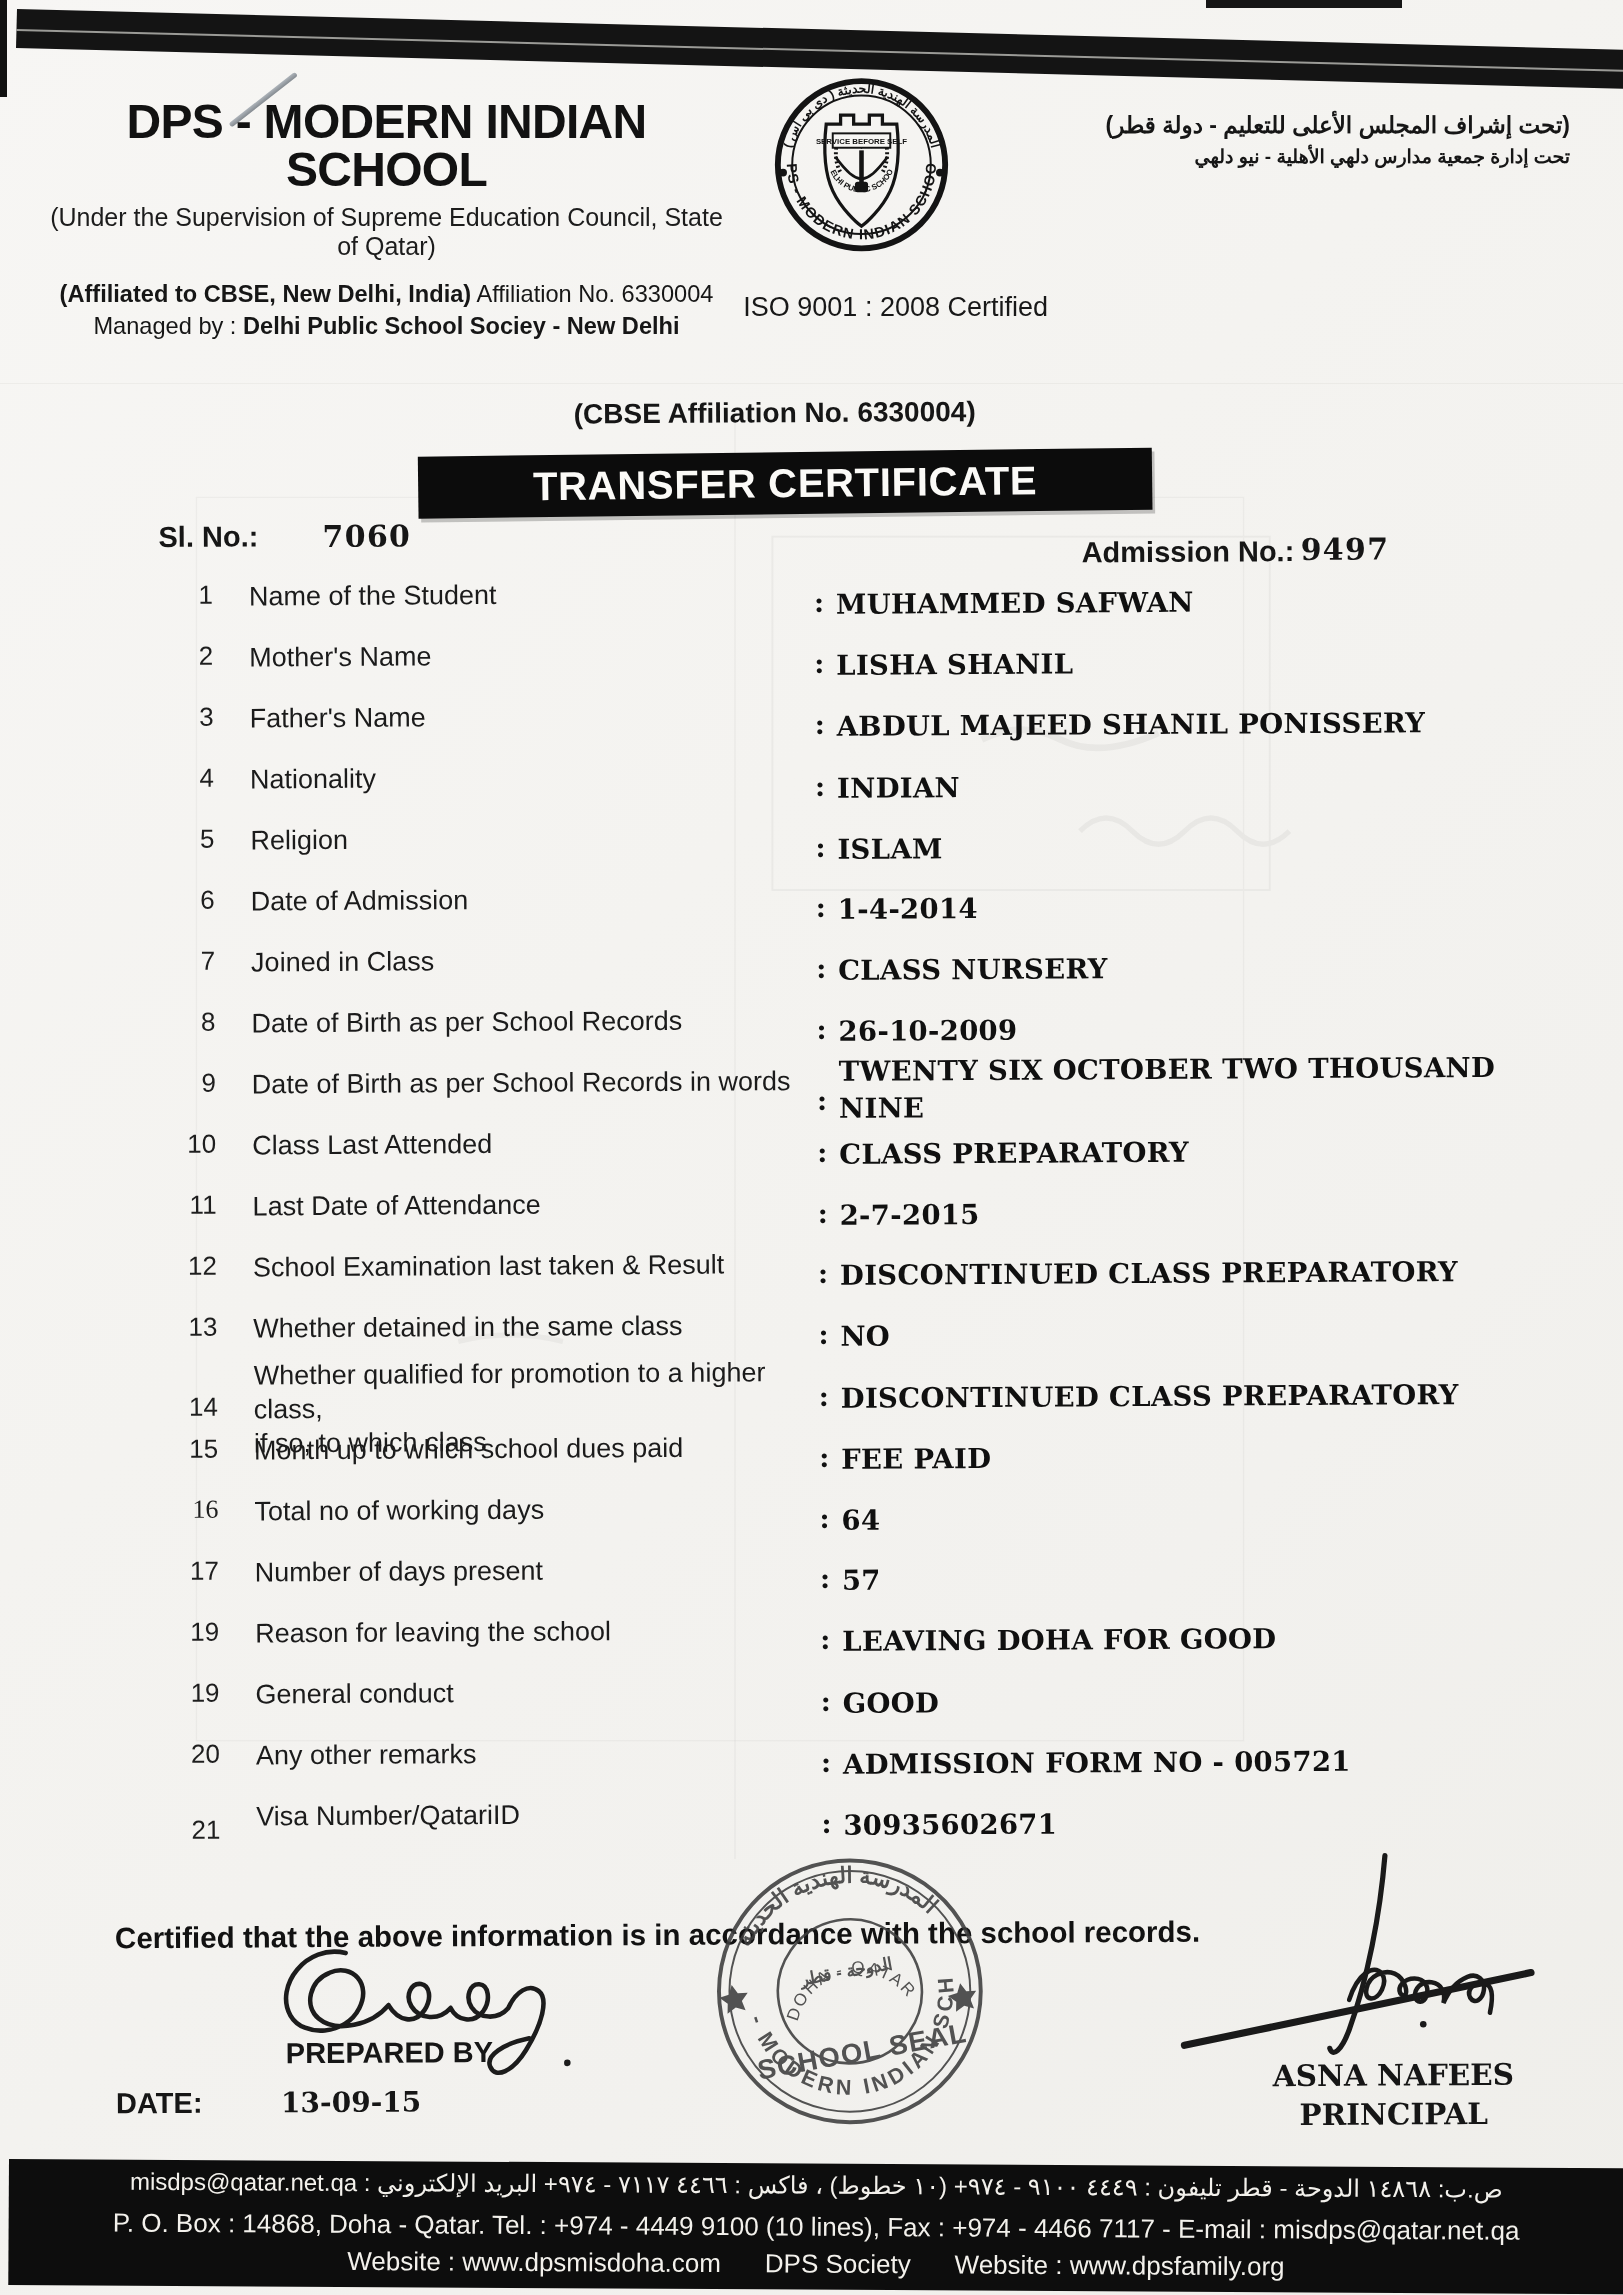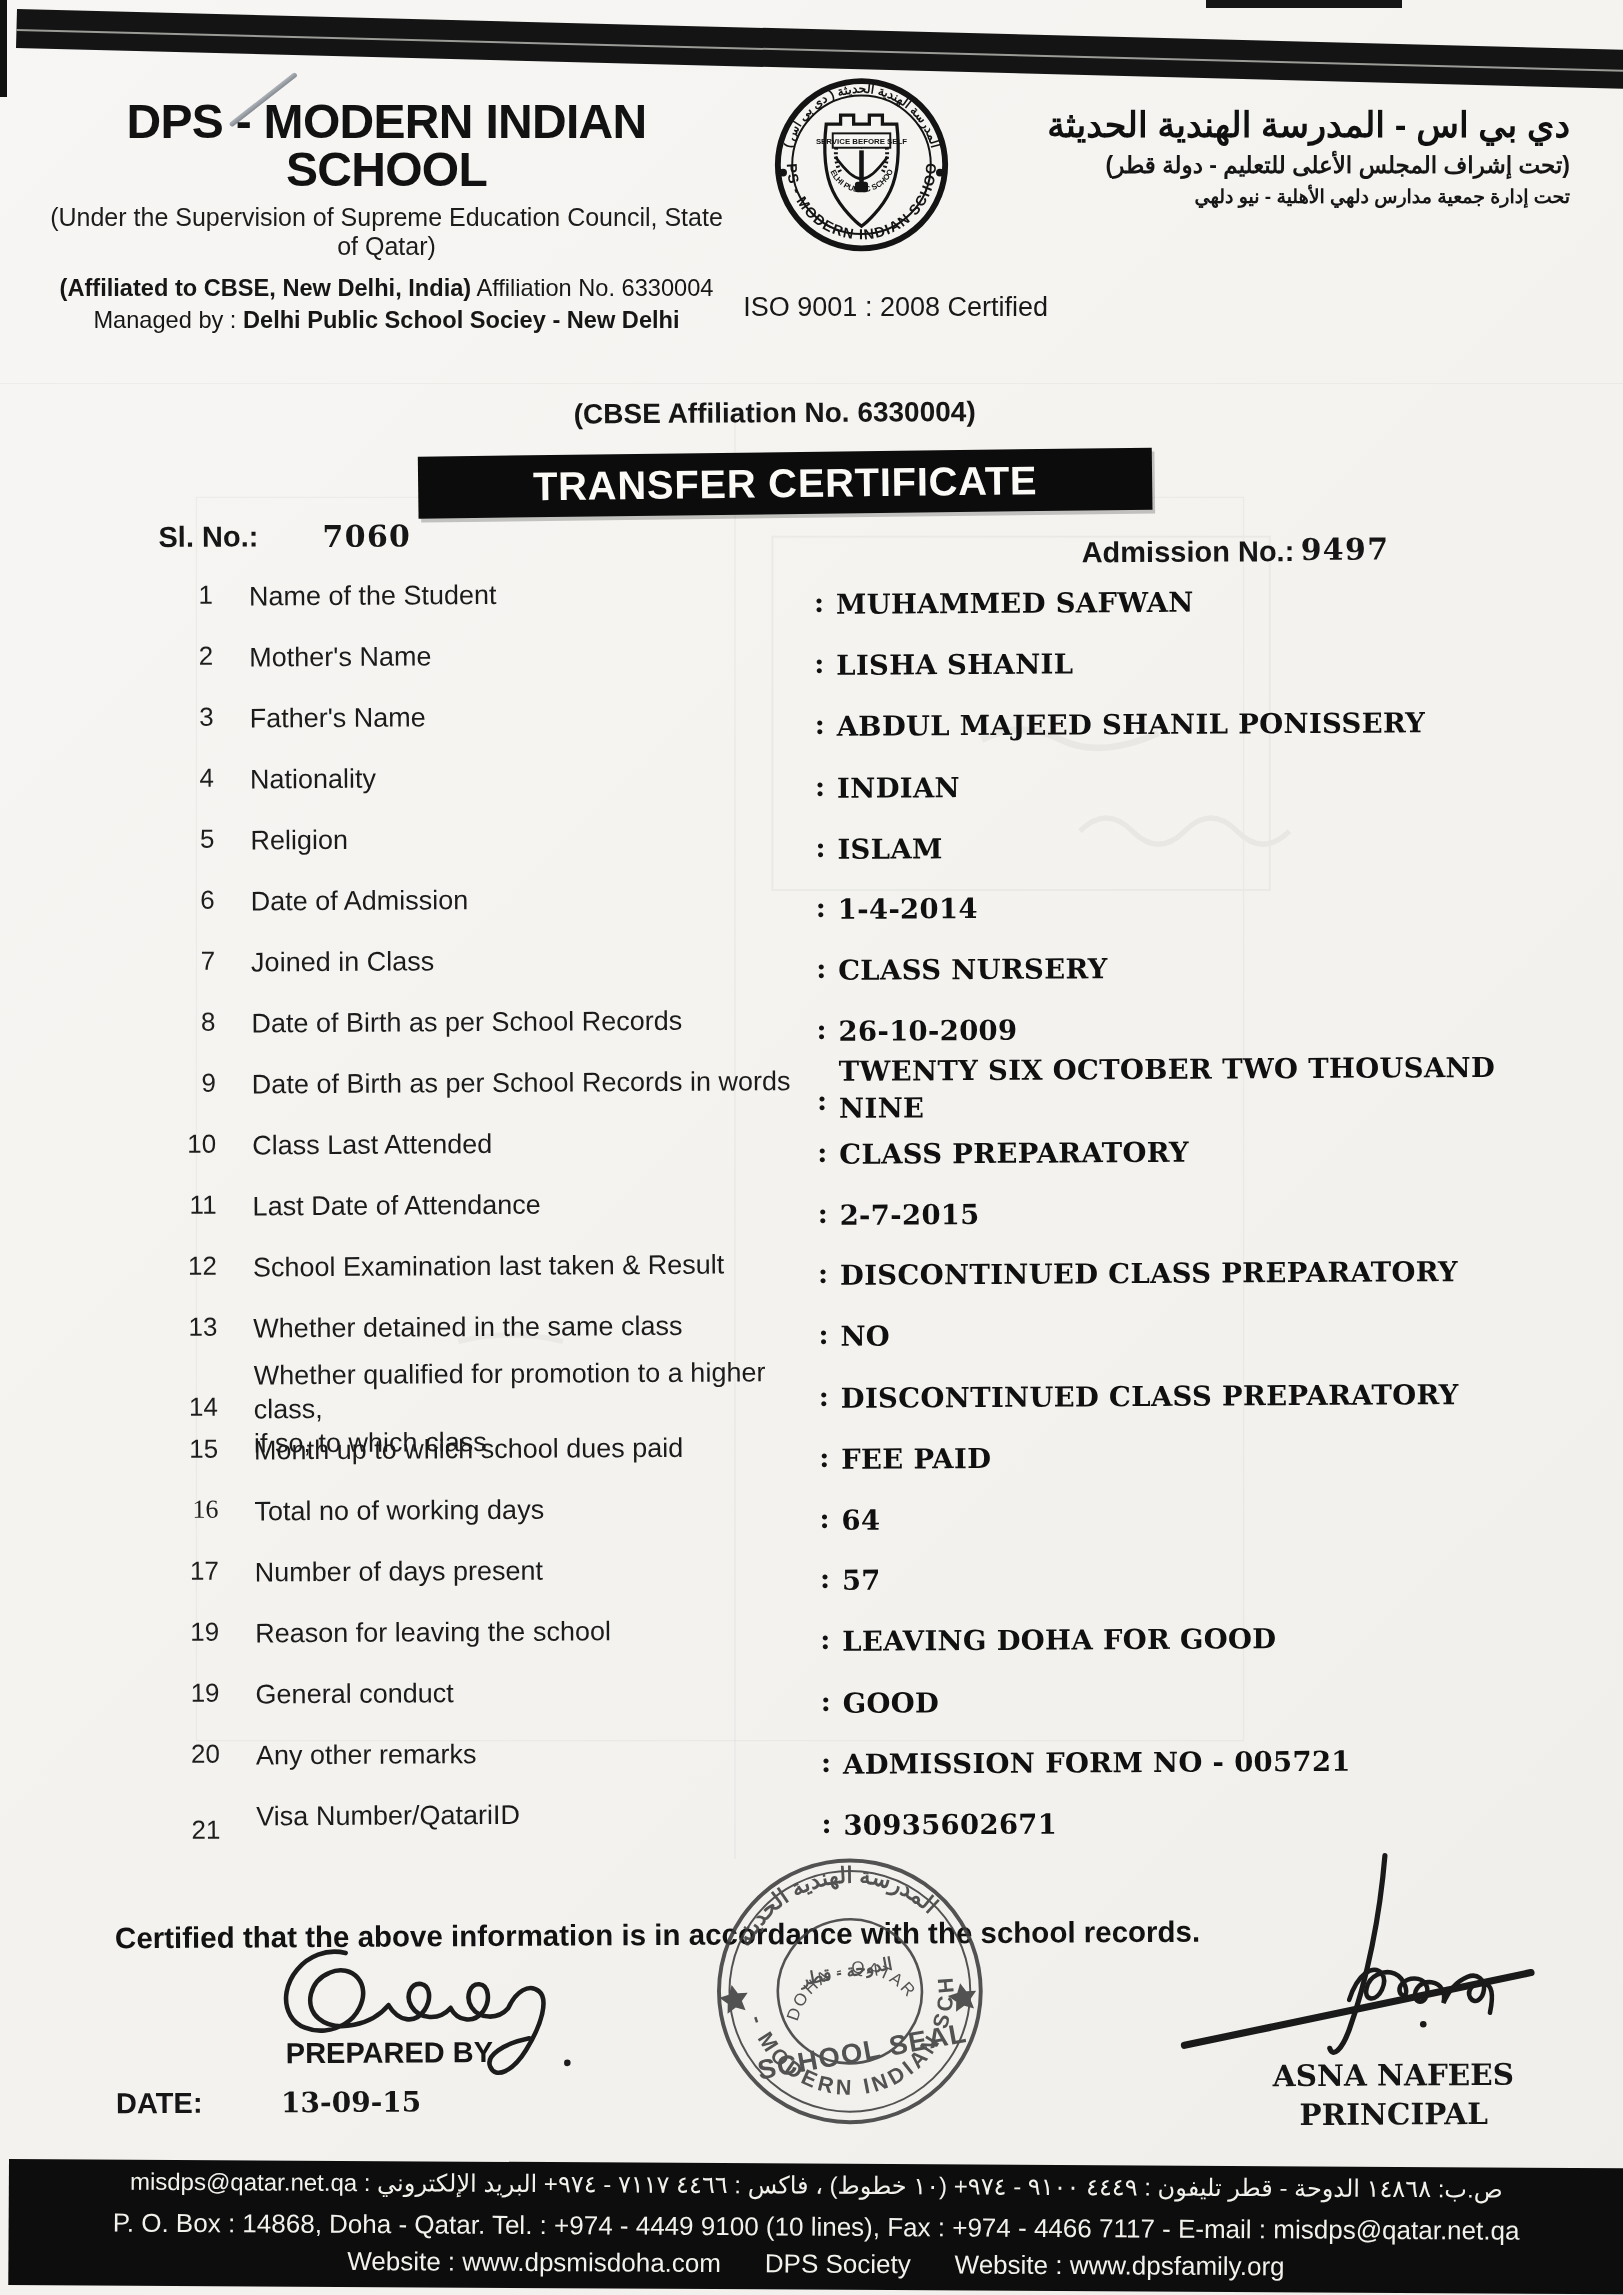--- a/index.html
+++ b/index.html
@@ -15,21 +15,21 @@
   #topbar-right{left:1206px;top:0;width:196px;height:7.9px;background:#161616;}
   #pin{left:230px;top:123px;width:84px;height:4.6px;background:linear-gradient(#aeb4ba,#848a90);
        transform:rotate(-38deg);transform-origin:left center;border-radius:2.6px;}
   .crease-v{left:734px;top:419px;width:2px;height:1440px;background:#8a8a85;opacity:.06;}
   .crease-h{left:0px;top:383px;width:1624px;height:1.3px;background:#9a9a95;opacity:.10;}
   .ghost{opacity:.06;filter:blur(0.7px);}
   
   .hdr-left{left:46px;top:98px;width:681px;text-align:center;}
   #school-name{font-size:48px;font-weight:700;letter-spacing:-0.7px;line-height:1;color:#121212;}
   #supervision{margin-top:9.2px;font-size:25px;color:#1c1c1c;}
-  #affiliation-line{margin-top:14px;font-size:23.6px;}
+  #affiliation-line{margin-top:20px;font-size:23.6px;}
   #affiliation-line b{font-weight:700;}
   #managed-line{margin-top:5.2px;font-size:23.6px;}
   #managed-line b{font-weight:700;}
   .hdr-right{left:1021px;top:105px;width:549px;text-align:right;direction:rtl;}
   #ar-name{font-size:35px;font-weight:700;line-height:1.15;color:#101010;}
   #ar-supervision{margin-top:6.5px;font-size:23px;font-weight:700;}
   #ar-affiliation{margin-top:6.5px;font-size:23px;font-weight:700;}
   #ar-managed{margin-top:6.5px;font-size:19px;font-weight:700;}
   #iso-line{left:681px;top:292px;width:367px;text-align:right;font-size:27px;color:#181818;}
   
@@ -88,21 +88,20 @@
   </svg>
 
   <div class="abs hdr-left">
     <div id="school-name">DPS - MODERN INDIAN SCHOOL</div>
     <div id="supervision">(Under the Supervision of Supreme Education Council, State of Qatar)</div>
     <div id="affiliation-line"><b>(Affiliated to CBSE, New Delhi, India)</b><span> Affiliation No. 6330004</span></div>
     <div id="managed-line"><span>Managed by : </span><b>Delhi Public School Sociey - New Delhi</b></div>
   </div>
 
   <div class="abs hdr-right">
-    <div id="ar-name">دي بي اس - المدرسة الهندية الحديثة</div>
     <div id="ar-supervision">(تحت إشراف المجلس الأعلى للتعليم - دولة قطر)</div>
     <div id="ar-managed">تحت إدارة جمعية مدارس دلهي الأهلية - نيو دلهي</div>
   </div>
 
   <svg class="abs" style="left:770px;top:73px" width="183" height="190" viewBox="0 0 280 290">
     <defs>
       <path id="logoTop" d="M 30,140 A 110,110 0 0 1 250,140"></path>
       <path id="logoBottom" d="M 26,140 A 114,114 0 0 0 254,140"></path>
       <path id="shieldArc" d="M 92,150 A 52,52 0 0 0 188,150"></path>
     </defs>

